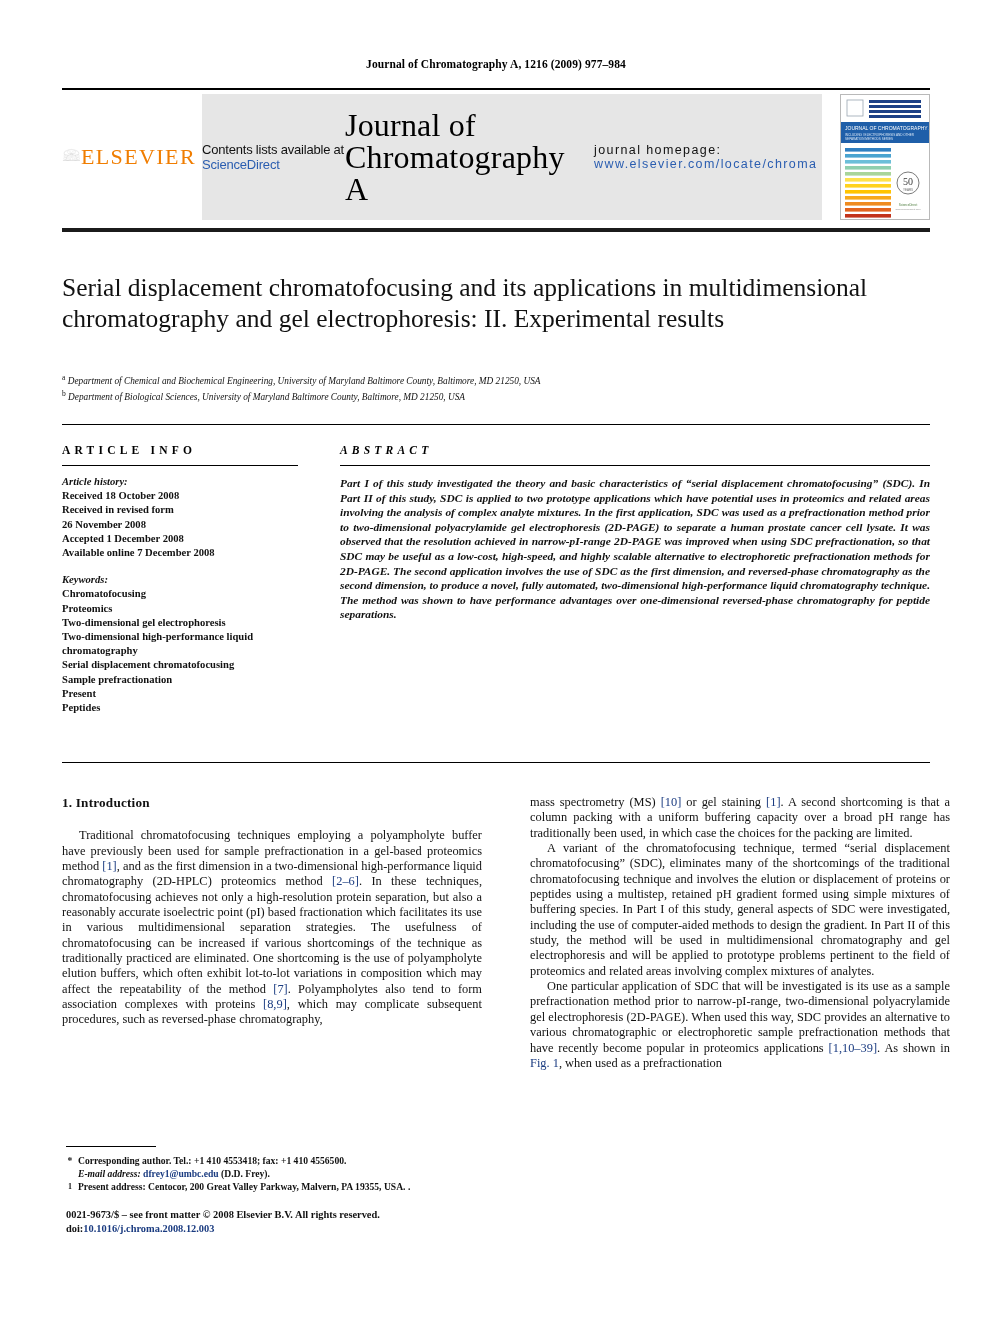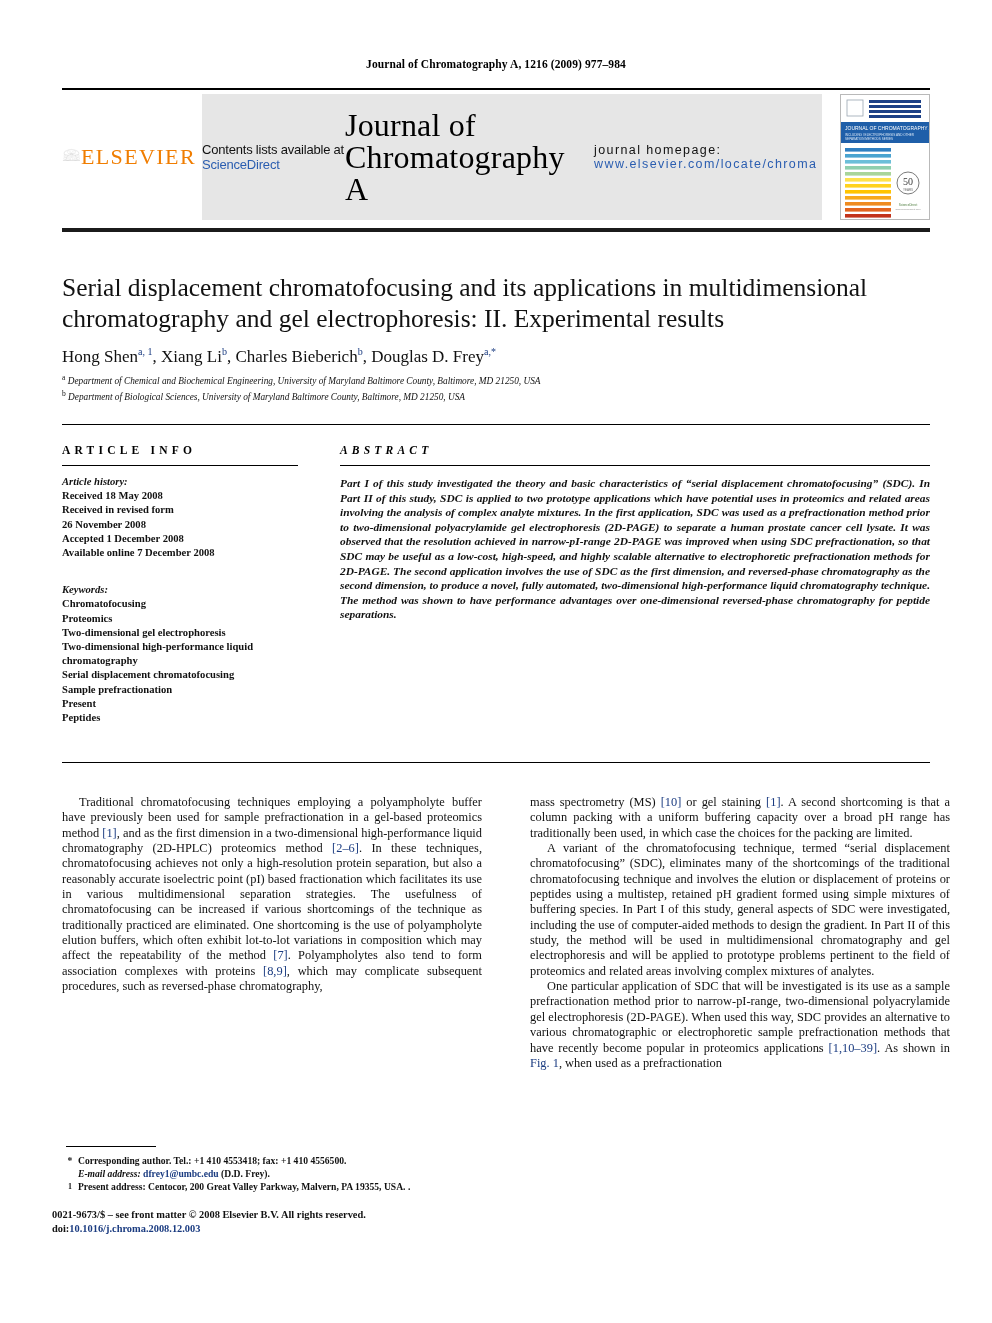--- a/index.html
+++ b/index.html
@@ -185,21 +185,21 @@
   .info-rule {
     width: 236px; height: 1px; background: #000; margin: 9px 0 9px 0;
   }
   .info-body {
     font-size: 10.6px;
     line-height: 14.2px;
     font-weight: bold;
     color: #111;
   }
   .info-body .lbl { font-style: italic; }
-  .kw-block { margin-top: 23px; }
+  .kw-block { margin-top: 13px; }
 
   .abstract-col {
     position: absolute;
     left: 340px; top: 444px;
     width: 590px;
     font-style: italic;
   }
   .abs-rule {
     width: 590px; height: 1px; background: #000; margin: 9px 0 10px 0;
   }
@@ -258,21 +258,21 @@
   .footnotes .fn {
     display: flex;
   }
   .footnotes .mk { width: 16px; flex: 0 0 16px; text-align: center; }
   .footnotes .tx { flex: 1 1 auto; }
   .footnotes em { font-style: italic; }
   .mail-link { color: #1a3b80; }
 
   .colophon {
     position: absolute;
-    left: 52px; top: 1208px;
+    left: 66px; top: 1208px;
     width: 460px;
     font-size: 10.4px;
     line-height: 14px;
     font-weight: bold;
     color: #111;
   }
   .doi-link { color: #1a3b80; }
 </style>
 </head>
 <body>
@@ -362,34 +362,33 @@
           <text x="67" y="115" text-anchor="middle" font-family="Liberation Sans, sans-serif" font-size="2.4" fill="#8a8a8a">www.sciencedirect.com</text>
         </svg>
       </div>
 
     </div>
   </div>
 
   <div class="rule-thick"></div>
 
   <div class="title">Serial displacement chromatofocusing and its applications in multidimensional chromatography and gel electrophoresis: II. Experimental results</div>
-  <div class="authors">Hong Shen<sup>a, 1</sup>, Xiang Li<sup>b</sup>, Charles Bieberich<sup>b</sup>, Douglas D. Frey<sup>a,*</sup></div>
   <div class="affil">
     <div><sup>a</sup> <span>Department of Chemical and Biochemical Engineering, University of Maryland Baltimore County, Baltimore, MD 21250, USA</span></div>
     <div><sup>b</sup> <span>Department of Biological Sciences, University of Maryland Baltimore County, Baltimore, MD 21250, USA</span></div>
   </div>
 
   <div class="hr-band-top"></div>
 
   <div class="info-col">
     <div class="sec-head">ARTICLE INFO</div>
     <div class="info-rule"></div>
     <div class="info-body">
       <div class="lbl">Article history:</div>
-      <div>Received 18 May 2008</div>
+      <div>Received 18 October 2008</div>
       <div>Received in revised form</div>
       <div>26 November 2008</div>
       <div>Accepted 1 December 2008</div>
       <div>Available online 7 December 2008</div>
     </div>
     <div class="info-body kw-block">
       <div class="lbl">Keywords:</div>
       <div>Chromatofocusing</div>
       <div>Proteomics</div>
       <div>Two-dimensional gel electrophoresis</div>
@@ -403,20 +402,21 @@
 
   <div class="abstract-col">
     <div class="sec-head">ABSTRACT</div>
     <div class="abs-rule"></div>
     <div class="abs-body">Part I of this study investigated the theory and basic characteristics of “serial displacement chromatofocusing” (SDC). In Part II of this study, SDC is applied to two prototype applications which have potential uses in proteomics and related areas involving the analysis of complex analyte mixtures. In the first application, SDC was used as a prefractionation method prior to two-dimensional polyacrylamide gel electrophoresis (2D-PAGE) to separate a human prostate cancer cell lysate. It was observed that the resolution achieved in narrow-pI-range 2D-PAGE was improved when using SDC prefractionation, so that SDC may be useful as a low-cost, high-speed, and highly scalable alternative to electrophoretic prefractionation methods for 2D-PAGE. The second application involves the use of SDC as the first dimension, and reversed-phase chromatography as the second dimension, to produce a novel, fully automated, two-dimensional high-performance liquid chromatography technique. The method was shown to have performance advantages over one-dimensional reversed-phase chromatography for peptide separations.</div>
   </div>
 
   <div class="hr-band-bottom"></div>
 
   <div class="col col-left">
+    <h2>1. Introduction</h2>
     <p id="lp0">Traditional chromatofocusing techniques employing a polyampholyte buffer have previously been used for sample prefractionation in a gel-based proteomics method <span class="ref">[1]</span>, and as the first dimension in a two-dimensional high-performance liquid chromatography (2D-HPLC) proteomics method <span class="ref">[2–6]</span>. In these techniques, chromatofocusing achieves not only a high-resolution protein separation, but also a reasonably accurate isoelectric point (pI) based fractionation which facilitates its use in various multidimensional separation strategies. The usefulness of chromatofocusing can be increased if various shortcomings of the technique as traditionally practiced are eliminated. One shortcoming is the use of polyampholyte elution buffers, which often exhibit lot-to-lot variations in composition which may affect the repeatability of the method <span class="ref">[7]</span>. Polyampholytes also tend to form association complexes with proteins <span class="ref">[8,9]</span>, which may complicate subsequent procedures, such as reversed-phase chromatography,</p>
   </div>
 
   <div class="col col-right">
     <p id="rp0" style="text-indent:0">mass spectrometry (MS) <span class="ref">[10]</span> or gel staining <span class="ref">[1]</span>. A second shortcoming is that a column packing with a uniform buffering capacity over a broad pH range has traditionally been used, in which case the choices for the packing are limited.</p>
     <p id="rp1">A variant of the chromatofocusing technique, termed “serial displacement chromatofocusing” (SDC), eliminates many of the shortcomings of the traditional chromatofocusing technique and involves the elution or displacement of proteins or peptides using a multistep, retained pH gradient formed using simple mixtures of buffering species. In Part I of this study, general aspects of SDC were investigated, including the use of computer-aided methods to design the gradient. In Part II of this study, the method will be used in multidimensional chromatography and gel electrophoresis and will be applied to prototype problems pertinent to the field of proteomics and related areas involving complex mixtures of analytes.</p>
     <p id="rp2">One particular application of SDC that will be investigated is its use as a sample prefractionation method prior to narrow-pI-range, two-dimensional polyacrylamide gel electrophoresis (2D-PAGE). When used this way, SDC provides an alternative to various chromatographic or electrophoretic sample prefractionation methods that have recently become popular in proteomics applications <span class="ref">[1,10–39]</span>. As shown in <span class="figref">Fig. 1</span>, when used as a prefractionation</p>
   </div>
 
   <div class="foot-rule"></div>

